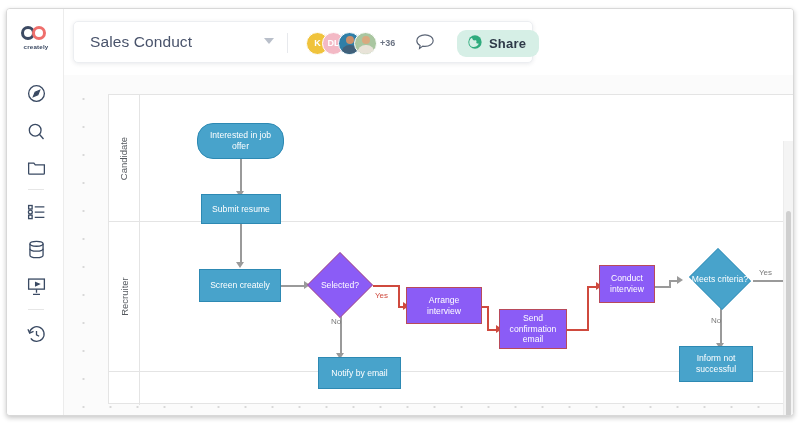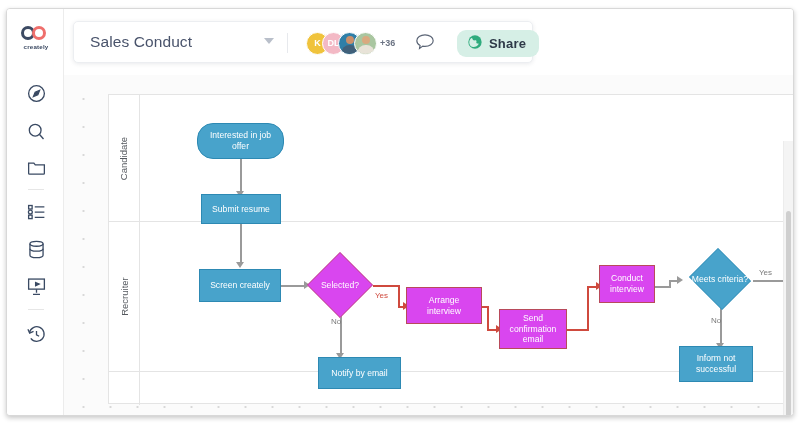--- a/index.html
+++ b/index.html
@@ -68,21 +68,21 @@
   #lanes{ position:absolute; left:44px; top:19px; width:760px; height:310px;
     background:#ffffff; border:1px solid #e4e4e4; }
   .lane{ position:absolute; left:0; width:100%; border-bottom:1px solid #e4e4e4; }
   .lane-hdr{ position:absolute; left:0; top:0; width:31px; height:100%;
     border-right:1px solid #e4e4e4; display:flex; align-items:center; justify-content:center; }
   .lane-hdr span{ transform:rotate(-90deg); white-space:nowrap; font-size:9.5px; color:#55595f; }
 
   .node{ position:absolute; display:flex; align-items:center; justify-content:center;
     text-align:center; font-size:8.6px; line-height:1.25; color:#ffffff; padding:2px 4px; cursor:pointer; }
   .blue{ background:#48a3cb; border:1px solid #2d89b3; }
-  .red { background:#d946ef; border:1px solid #b8themed; border:1px solid #b84a5b; }
+  .red { background:#8b5cf6; border:1px solid #b8themed; border:1px solid #b84a5b; }
   .rounded{ border-radius:16px; }
   .diamond{ background:transparent; border:none; }
   .diamond .dshape{ position:absolute; left:0; top:0; width:100%; height:100%;
     transform:rotate(45deg) scale(.707); }
   .diamond .dlbl{ position:relative; z-index:2; }
 
   .conn{ position:absolute; background:#9a9a9a; }
   .conn.r{ background:#cf4a3e; }
   .arw{ position:absolute; width:0;height:0; }
   .arw.down{ border-left:4px solid transparent;border-right:4px solid transparent;border-top:6px solid #9a9a9a; }

